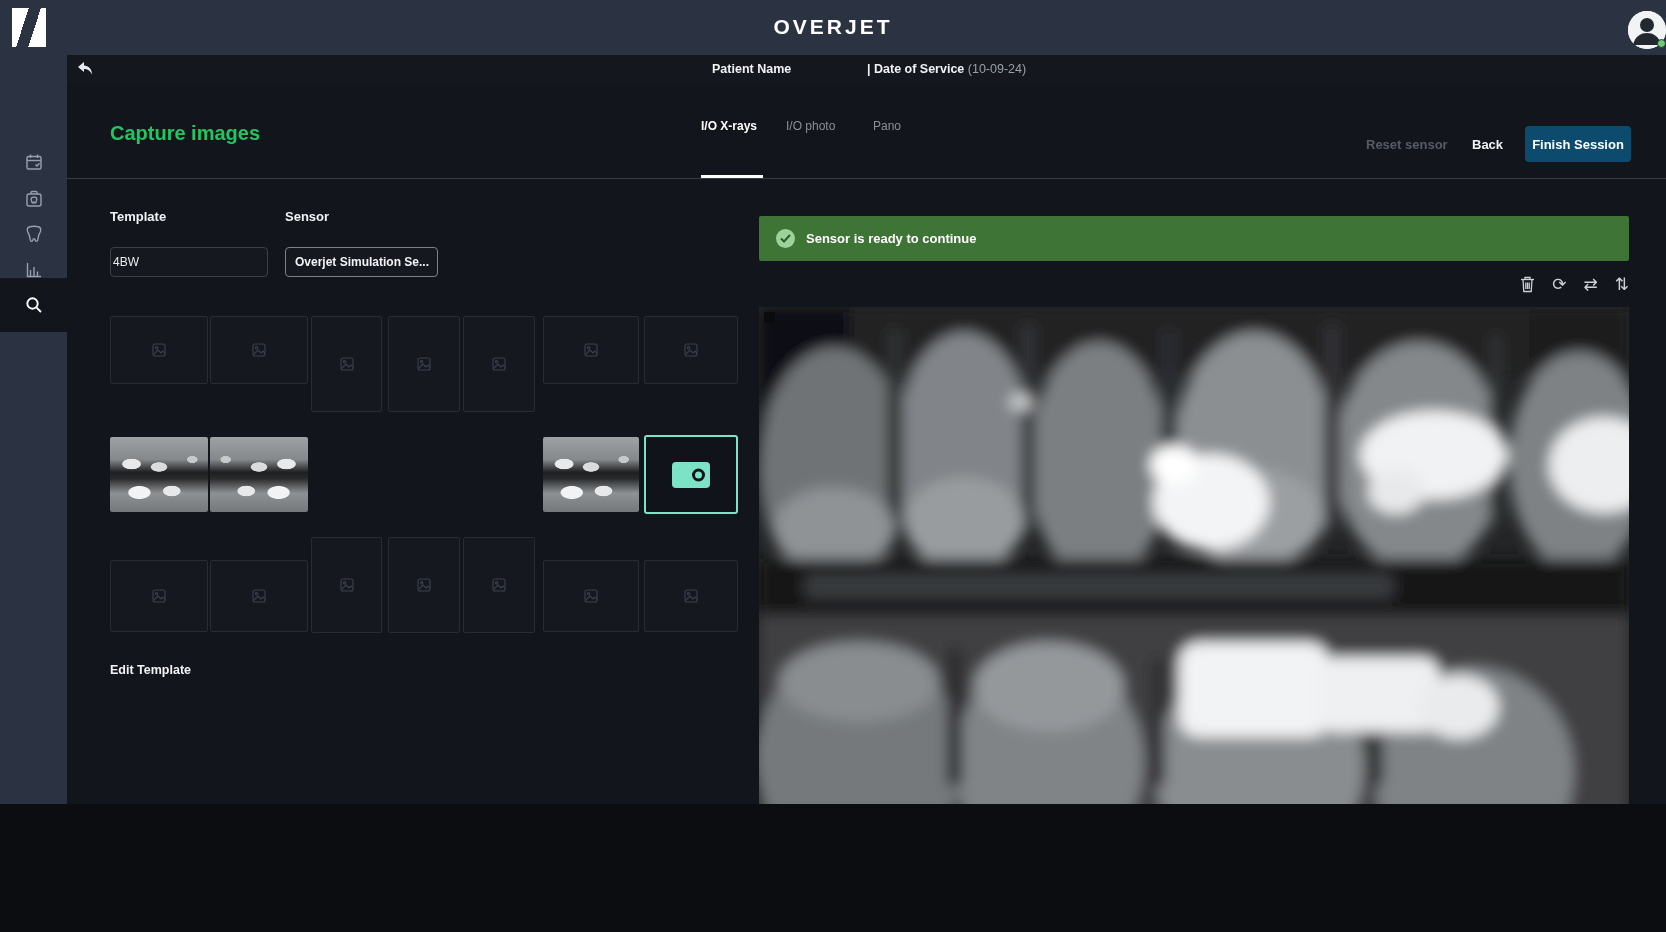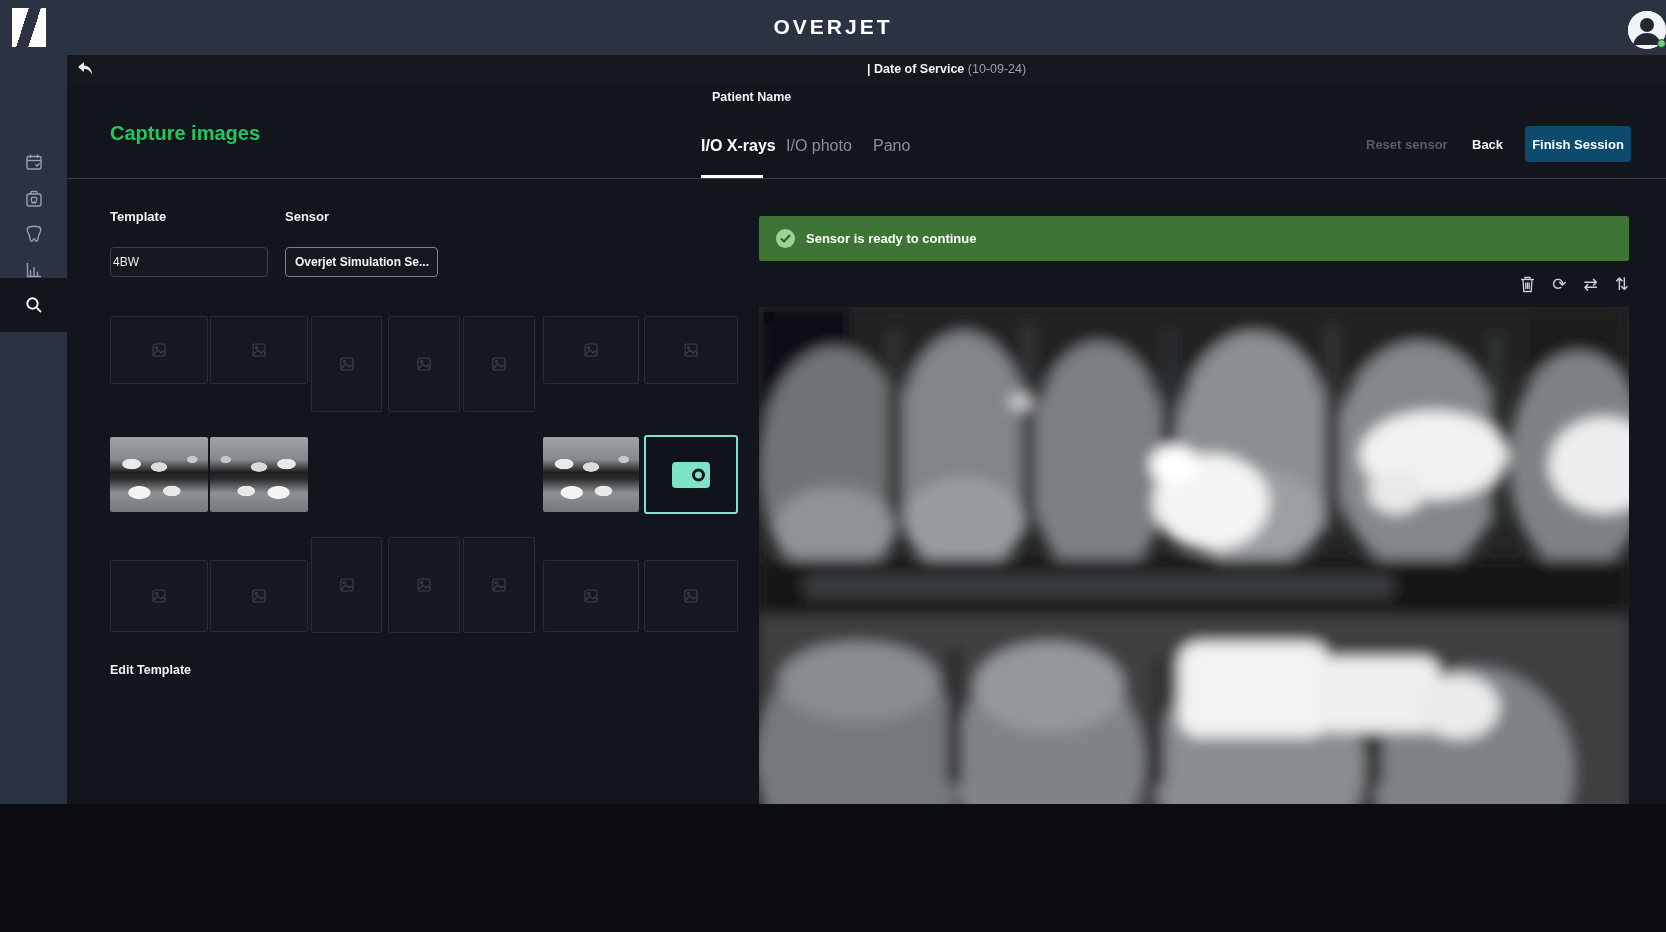--- a/index.html
+++ b/index.html
@@ -17,35 +17,35 @@
   .avatar { position:absolute; left:1628px; top:11px; width:38px; height:38px; border-radius:50%;
     background:#f2f3f5; overflow:visible; cursor:pointer; }
   .avatar svg { display:block; }
   .status-dot { position:absolute; right:0px; bottom:1px; width:9px; height:9px; border-radius:50%;
     background:#6fcf6f; border:1px solid #2b3343; }
 
   
   .patientbar { position:absolute; left:67px; top:55px; width:1599px; height:28px; background:#14171d; }
   .back-arrow { position:absolute; left:8px; top:5px; width:20px; height:18px; background:none; border:none; cursor:pointer; }
   .pb-text { position:absolute; top:7px; font-size:12.5px; }
-  .pb-name { left:645px; font-weight:700; color:#f0f2f4;margin-top:28px; }
+  .pb-name { left:645px; font-weight:700; color:#f0f2f4; }
   .pb-date { left:800px; color:#f0f2f4; }
   .pb-date .lbl { font-weight:700; }
   .pb-date .muted { color:#9aa0a8; font-weight:400; }
 
   
   .sidebar { position:absolute; left:0; top:55px; width:67px; height:877px; background:#2b3343; }
   .side-item { position:absolute; left:0; width:67px; height:34px; display:flex; align-items:center; justify-content:center; cursor:pointer; }
   .side-item svg { stroke:#97a0b0; }
   .side-gear { font-family:"DejaVu Sans", sans-serif; font-size:20px; color:#97a0b0; line-height:1; }
   .side-active { position:absolute; left:0; top:223px; width:67px; height:54px; background:#12151b; display:flex; align-items:center; justify-content:center; cursor:pointer; }
 
   
   .page-title { position:absolute; left:110px; top:122px; font-size:20px; font-weight:700; color:#22c55e; }
-  .tab { position:absolute; top:137px; font-size:16px; color:#8a9099; cursor:pointer; }
+  .tab { position:absolute; top:119px; font-size:12px; color:#8a9099; cursor:pointer; }
   .tab.active { color:#ffffff; font-weight:700; }
   .tab-underline { position:absolute; left:701px; top:175px; width:62px; height:3px; background:#ffffff; }
   .header-divider { position:absolute; left:67px; top:178px; width:1599px; height:1px; background:#363b44; }
   .action-link { position:absolute; top:137px; font-size:13px; font-weight:700; background:none; border:none; cursor:pointer; }
   .reset-sensor { left:1366px; color:#565c66; }
   .back-btn { left:1472px; color:#f2f3f5; }
   .finish-btn { position:absolute; left:1525px; top:126px; width:106px; height:36px; background:#0c4a6e;
     border:none; border-radius:4px; color:#ffffff; font-size:13px; font-weight:700; cursor:pointer; font-family:inherit; }
 
   

